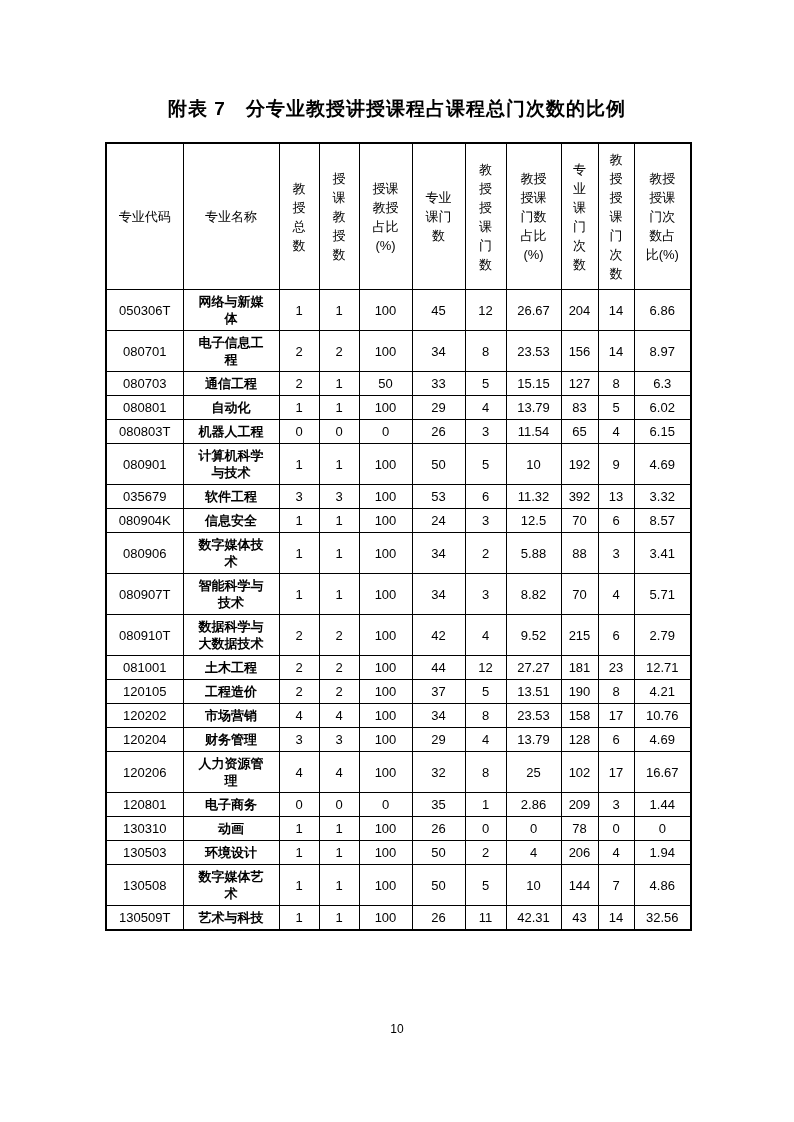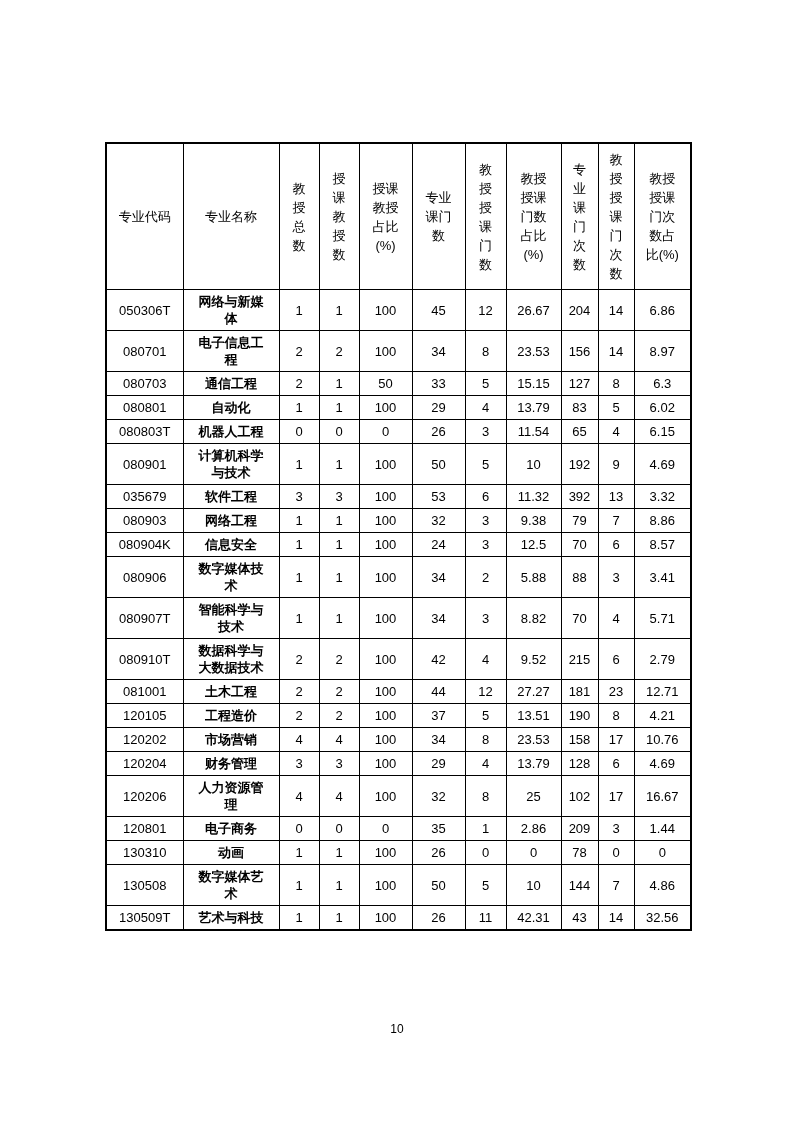--- a/index.html
+++ b/index.html
@@ -60,20 +60,21 @@
     width: 100%;
     text-align: center;
     font-size: 12px;
   }
 </style>
 </head>
 <body>
 
 <div class="page">
 
+  <div class="doc-title">附表 7　分专业教授讲授课程占课程总门次数的比例</div>
 
   <table class="data-table">
     <colgroup>
       <col style="width:77px">
         <col style="width:96px">
         <col style="width:40px">
       <col style="width:40px">
         <col style="width:53px">
         <col style="width:53px">
       <col style="width:41px">
@@ -219,33 +220,20 @@
           <td>3</td>
           <td>100</td>
           <td>53</td>
           <td>6</td>
           <td>11.32</td>
           <td>392</td>
           <td>13</td>
           <td>3.32</td>
         </tr>
         <tr>
-          <td>080903</td>
-          <td class="name">网络工程</td>
-          <td>1</td>
-          <td>1</td>
-          <td>100</td>
-          <td>32</td>
-          <td>3</td>
-          <td>9.38</td>
-          <td>79</td>
-          <td>7</td>
-          <td>8.86</td>
-        </tr>
-        <tr>
           <td>080904K</td>
           <td class="name">信息安全</td>
           <td>1</td>
           <td>1</td>
           <td>100</td>
           <td>24</td>
           <td>3</td>
           <td>12.5</td>
           <td>70</td>
           <td>6</td>
@@ -375,20 +363,33 @@
           <td>1</td>
           <td>100</td>
           <td>26</td>
           <td>0</td>
           <td>0</td>
           <td>78</td>
           <td>0</td>
           <td>0</td>
         </tr>
         <tr>
+          <td>130503</td>
+          <td class="name">环境设计</td>
+          <td>1</td>
+          <td>1</td>
+          <td>100</td>
+          <td>50</td>
+          <td>2</td>
+          <td>4</td>
+          <td>206</td>
+          <td>4</td>
+          <td>1.94</td>
+        </tr>
+        <tr>
           <td>130508</td>
           <td class="name">数字媒体艺术</td>
           <td>1</td>
           <td>1</td>
           <td>100</td>
           <td>50</td>
           <td>5</td>
           <td>10</td>
           <td>144</td>
           <td>7</td>

